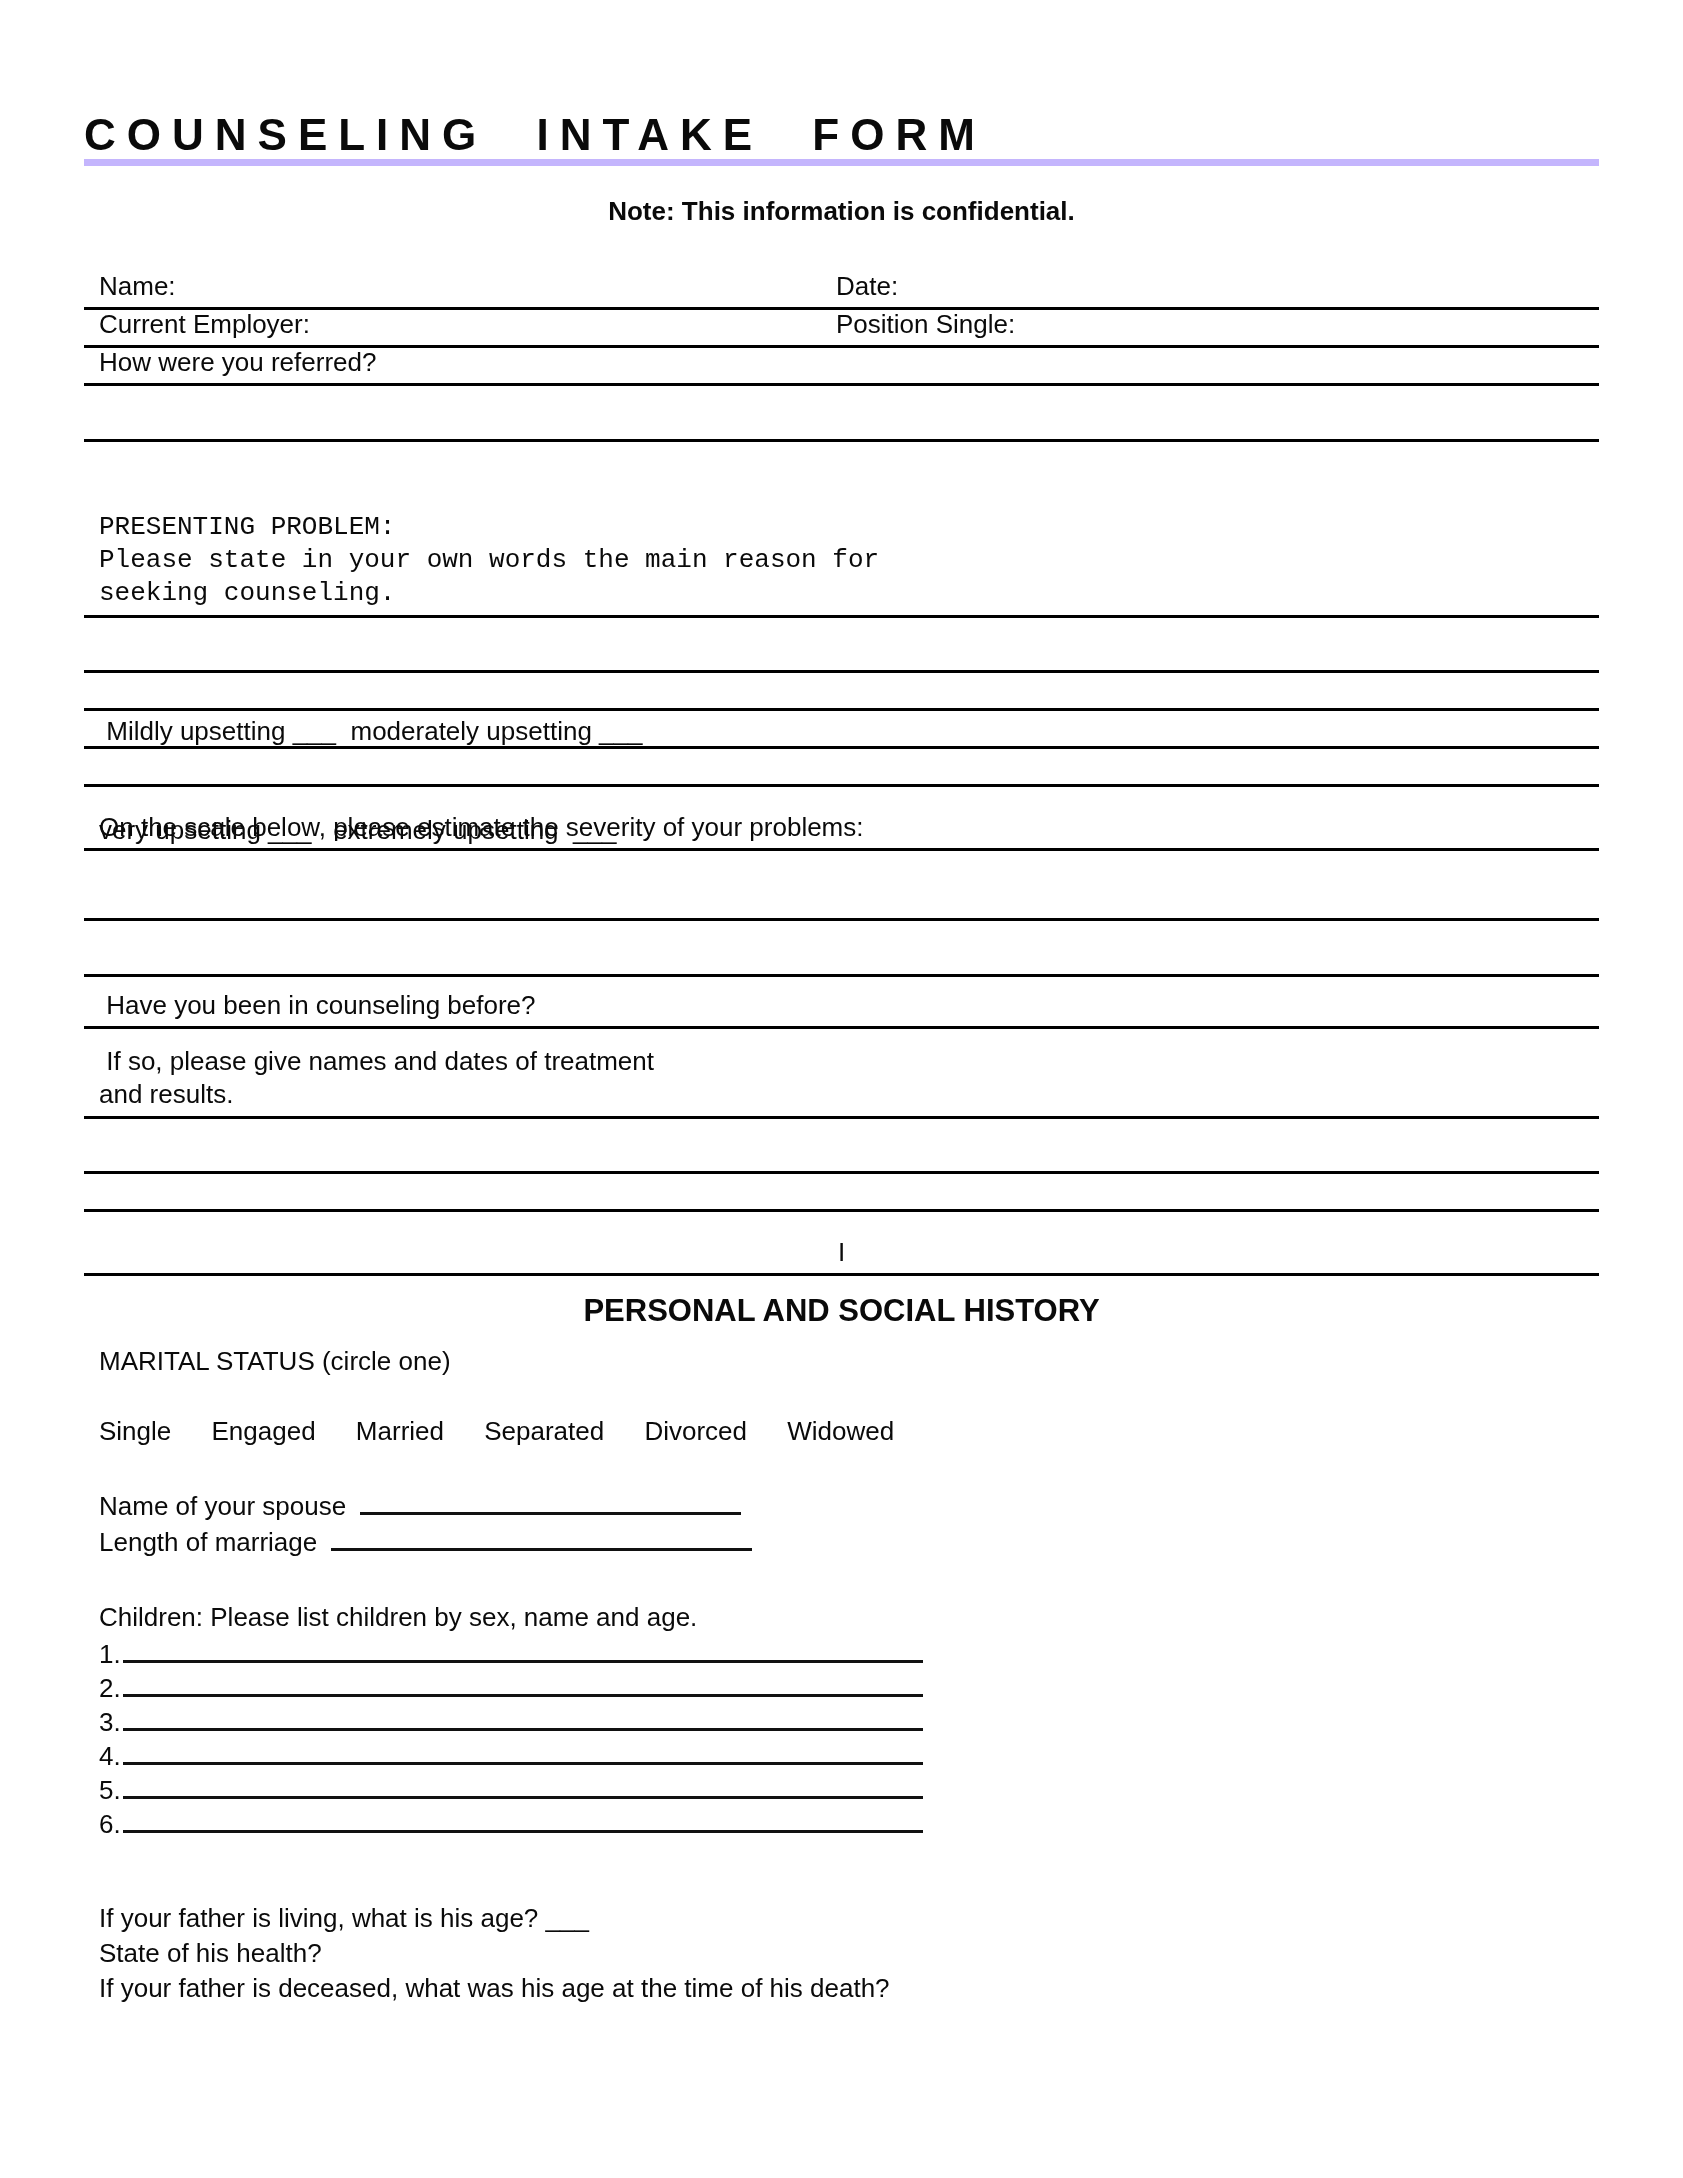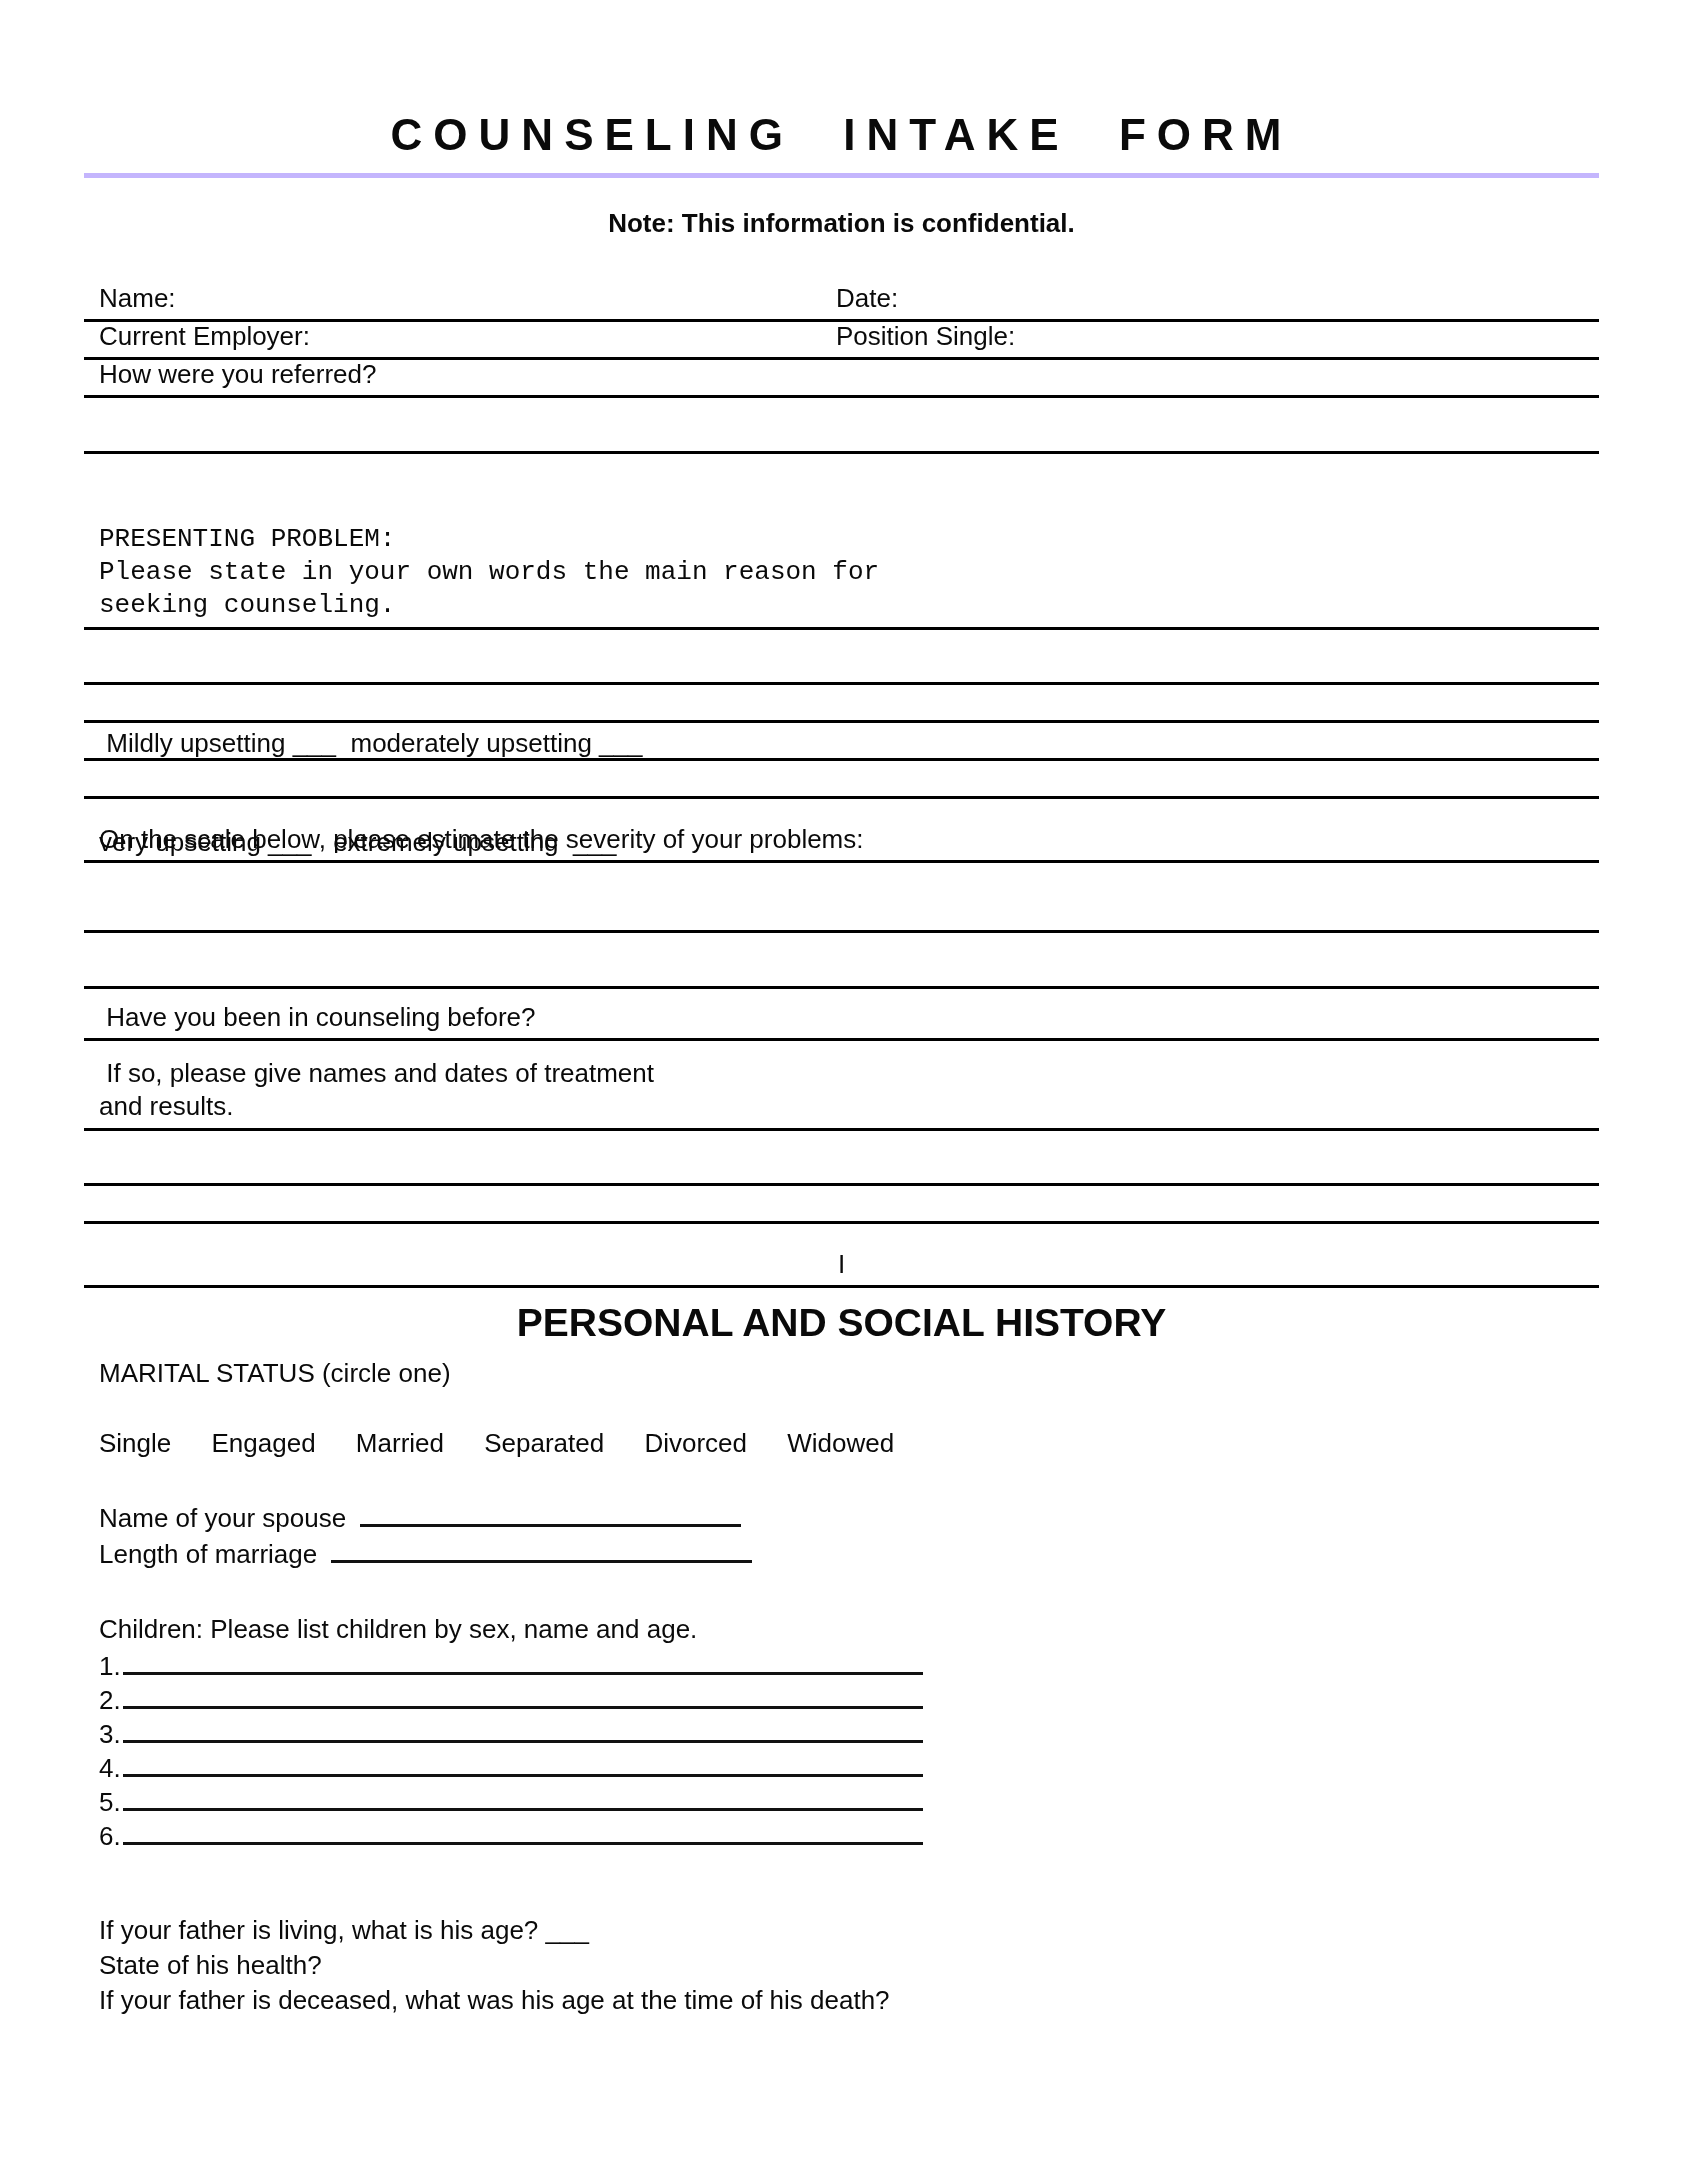--- a/index.html
+++ b/index.html
@@ -12,23 +12,23 @@
   }
   .page{
     width:1683px;height:2178px;
     box-sizing:border-box;
     padding:0 84px;
     position:relative;
   }
   
   .title-wrap{
     padding-top:111px;
-    border-bottom:5px solid #c4b5fd;
-    padding-bottom:14px;
-    text-align:center;
+    border-bottom:7px solid #c4b5fd;
+    padding-bottom:0;
+    text-align:left;
   }
   .title{
     font-size:44px;
     font-weight:bold;
     letter-spacing:11px;
     word-spacing:26px;
     line-height:48px;
     white-space:pre;
   }
   .note{
@@ -58,21 +58,21 @@
   .h140{height:176px;font-family:Liberation Mono, monospace;} .h56{height:55px;} .h54{height:64px;}
   .h71{height:70px;} .h53{height:52px;} .h74{height:90px;}
   .para{line-height:33px;}
   .pre{white-space:pre-wrap;}
   .center-row{justify-content:center;padding-left:0;}
   
   .section-heading{
     margin-top:16px;
     text-align:center;
     font-weight:bold;
-    font-size:39px;
+    font-size:31px;
     line-height:38px;
   }
   .marital-label{
     margin-top:14px;
     padding-left:15px;
     font-size:26px;
     line-height:34px;
   }
   .options-row{
     margin-top:36px;

